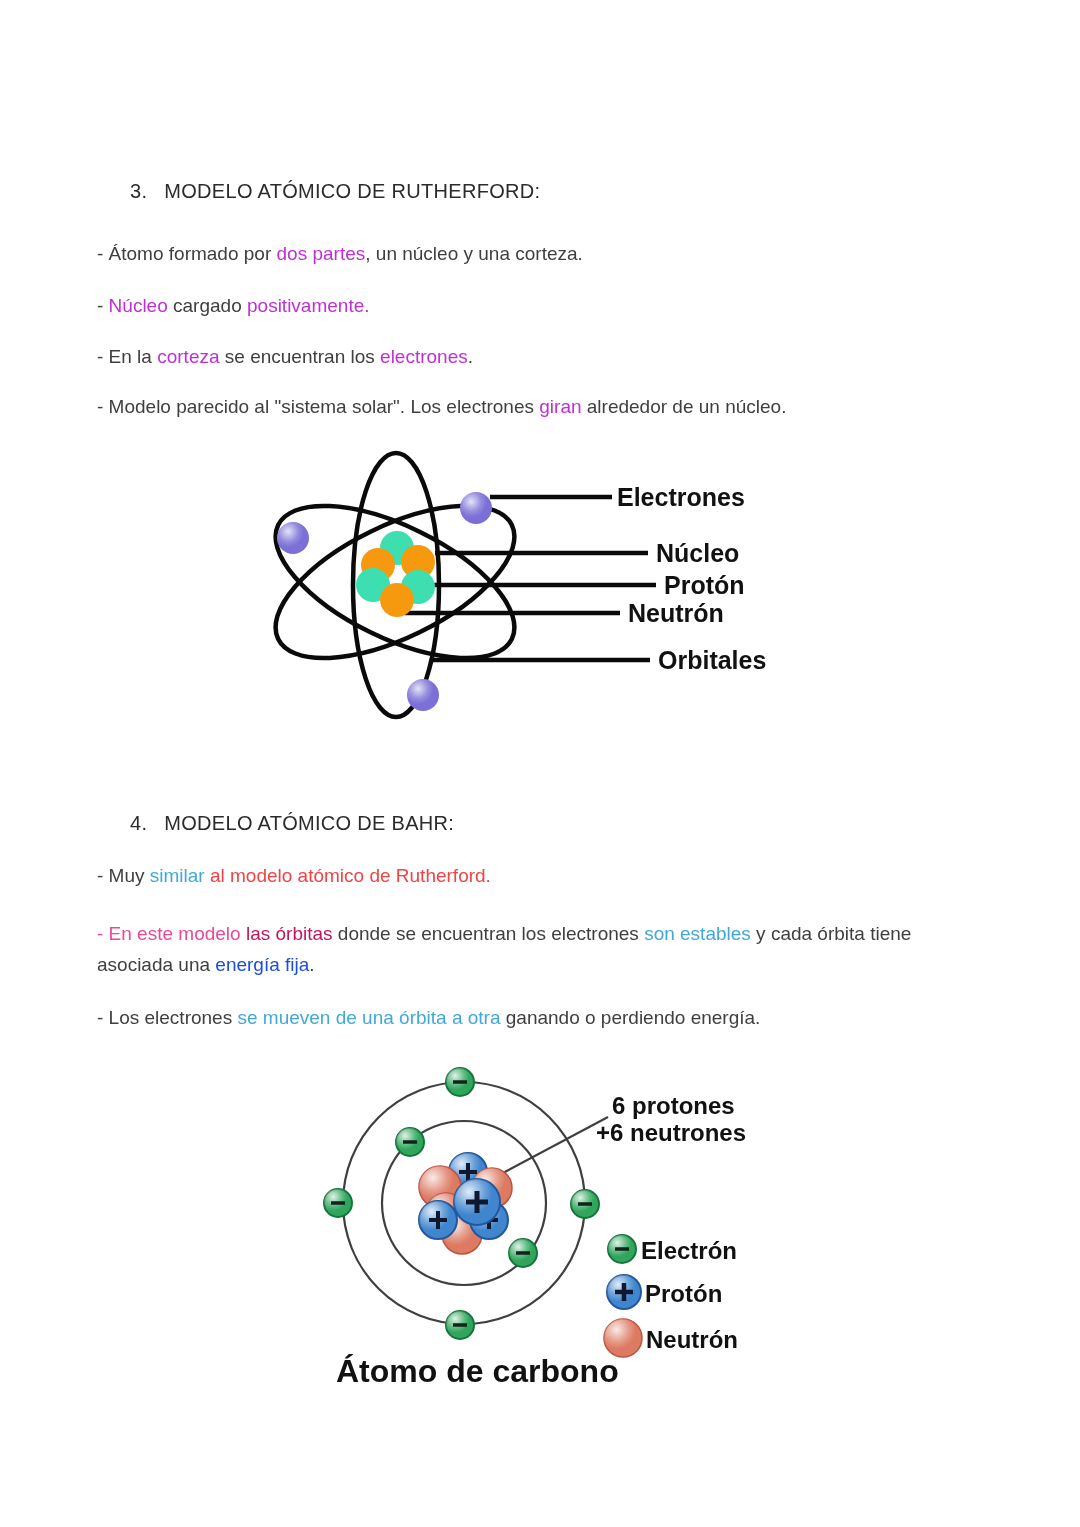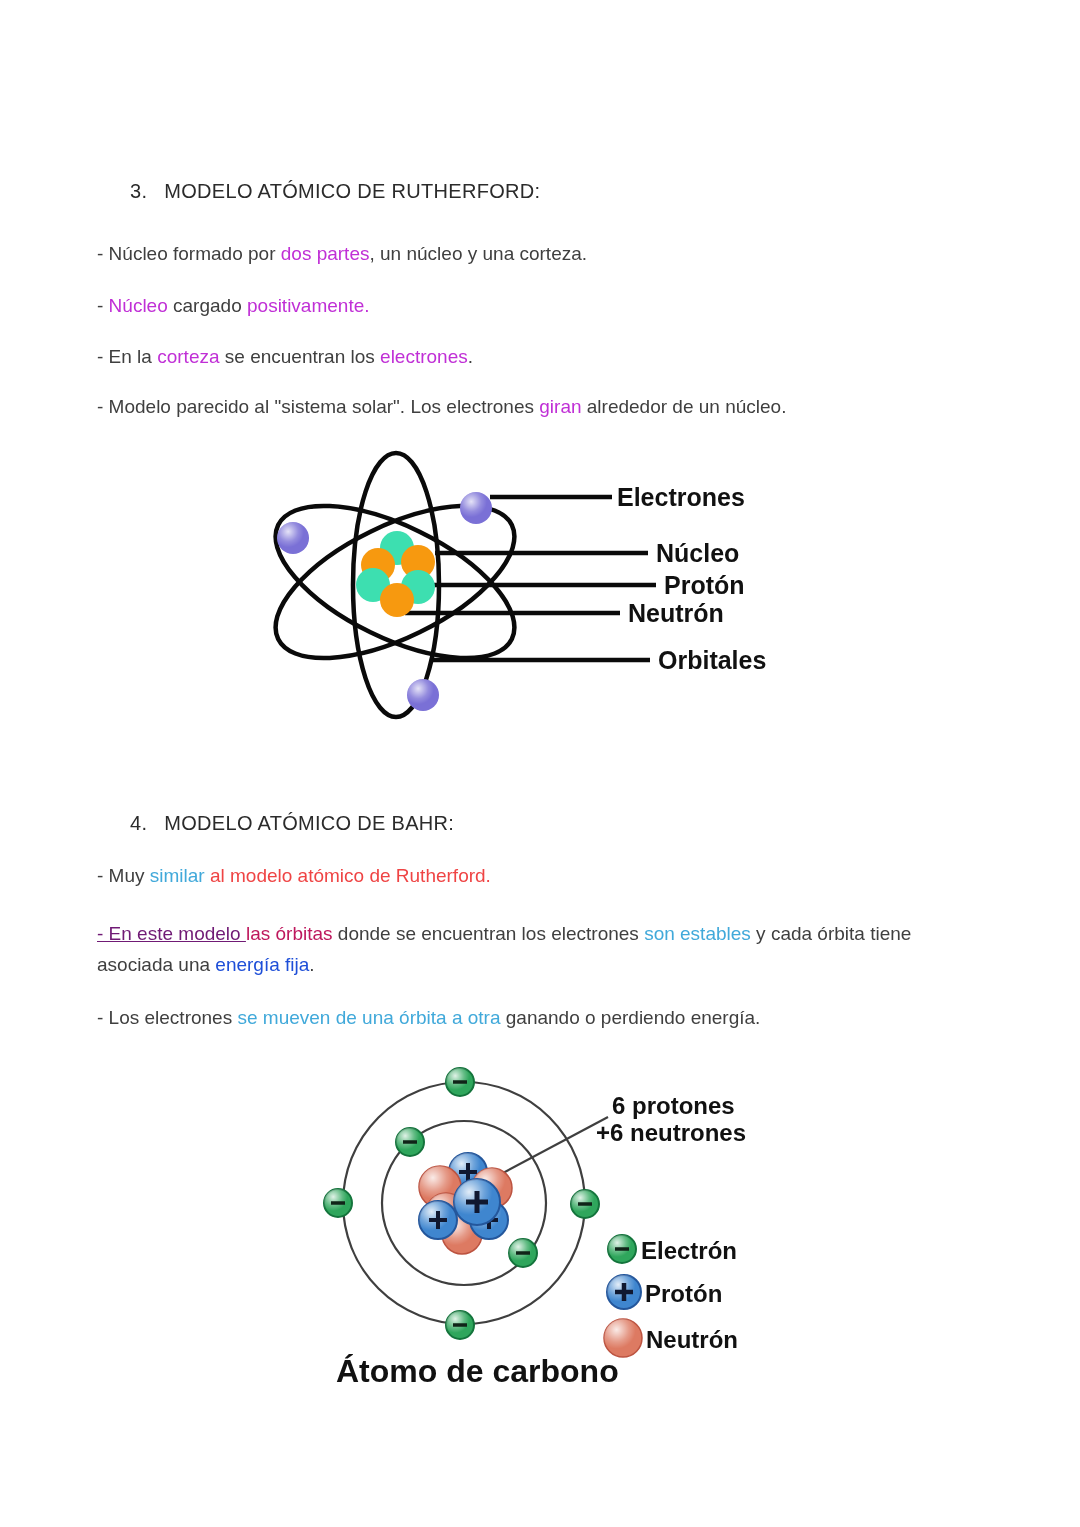--- a/index.html
+++ b/index.html
@@ -15,21 +15,21 @@
   .legend-label{font-weight:bold;font-size:24px;}
 </style>
 </head>
 <body>
 
 <div class="abs heading" style="left:130px;top:180px">
   <span>3.</span>
   <span>MODELO ATÓMICO DE RUTHERFORD:</span>
 </div>
 
-<div class="abs bullet" style="left:97px;top:238px"><span style="color: rgb(63, 63, 63);">- Núcleo formado por </span><span style="color: rgb(192, 47, 214);">dos partes</span><span style="color: rgb(63, 63, 63); text-align: center;">, un núcleo y una corteza.</span></div>
+<div class="abs bullet" style="left:97px;top:238px"><span style="color: rgb(63, 63, 63);">- Átomo formado por </span><span style="color: rgb(192, 47, 214);">dos partes</span><span style="color: rgb(63, 63, 63); text-align: center;">, un núcleo y una corteza.</span></div>
 <div class="abs bullet" style="left:97px;top:290px"><span style="color: rgb(63, 63, 63);">- </span><span style="color: rgb(192, 47, 214);">Núcleo</span><span style="color: rgb(63, 63, 63);"> cargado </span><span style="color: rgb(192, 47, 214);">positivamente.</span></div>
 <div class="abs bullet" style="left:97px;top:341px"><span style="color: rgb(63, 63, 63);">- En la </span><span style="color: rgb(192, 47, 214);">corteza</span><span style="color: rgb(63, 63, 63);"> se encuentran los </span><span style="color: rgb(192, 47, 214);">electrones</span><span style="color: rgb(63, 63, 63);">.</span></div>
 <div class="abs bullet" style="left:97px;top:391px"><span style="color: rgb(63, 63, 63);">- Modelo parecido al "sistema solar". Los electrones </span><span style="color: rgb(192, 47, 214);">giran</span><span style="color: rgb(63, 63, 63);"> alrededor de un núcleo.</span></div>
 
 <svg class="abs" style="left:250px;top:440px" width="560" height="300" viewBox="0 0 560 300">
   <defs>
     <radialGradient id="shineA" cx="35%" cy="30%" r="70%">
       <stop offset="0%" stop-color="#ffffff" stop-opacity="0.8"></stop>
       <stop offset="45%" stop-color="#ffffff" stop-opacity="0.2"></stop>
       <stop offset="70%" stop-color="#ffffff" stop-opacity="0"></stop>
@@ -72,21 +72,21 @@
   <text x="378" y="173" class="fig-label" dominant-baseline="central" fill="#111111">Neutrón</text>
   <text x="408" y="220" class="fig-label" dominant-baseline="central" fill="#111111">Orbitales</text>
 </svg>
 
 <div class="abs heading" style="left:130px;top:812px">
   <span>4.</span>
   <span>MODELO ATÓMICO DE BAHR:</span>
 </div>
 
 <div class="abs bullet" style="left:97px;top:860px"><span style="color: rgb(63, 63, 63);">- Muy </span><span style="color: rgb(65, 169, 218); margin-top: 36px;">similar</span><span style="color: #ef4444;"> al modelo atómico de Rutherford.</span></div>
-<div class="abs bullet" style="left:97px;top:918px"><span style="color: #701a75; text-decoration: underline;">- En este modelo </span><span style="color: #be185d;">las órbitas</span><span style="color: rgb(63, 63, 63);"> donde se encuentran los electrones </span><span style="color: rgb(65, 169, 218);">son estables</span><span style="color: rgb(63, 63, 63);"> y cada órbita tiene
+<div class="abs bullet" style="left:97px;top:918px"><span style="color: #ec4899;">- En este modelo </span><span style="color: #be185d;">las órbitas</span><span style="color: rgb(63, 63, 63);"> donde se encuentran los electrones </span><span style="color: rgb(65, 169, 218);">son estables</span><span style="color: rgb(63, 63, 63);"> y cada órbita tiene
 asociada una </span><span style="color: #1d4ed8;">energía fija</span><span style="color: rgb(63, 63, 63);">.</span></div>
 <div class="abs bullet" style="left:97px;top:1002px"><span style="color: rgb(63, 63, 63); text-align: right;">- Los electrones </span><span style="color: rgb(65, 169, 218);">se mueven de una órbita a otra</span><span style="color: rgb(63, 63, 63);"> ganando o perdiendo energía.</span></div>
 
 <svg class="abs" style="left:300px;top:1048px" width="480" height="345" viewBox="0 0 480 345">
   <defs>
     <radialGradient id="shineB" cx="33%" cy="28%" r="72%">
       <stop offset="0%" stop-color="#ffffff" stop-opacity="0.85"></stop>
       <stop offset="45%" stop-color="#ffffff" stop-opacity="0.25"></stop>
       <stop offset="70%" stop-color="#ffffff" stop-opacity="0"></stop>
     </radialGradient>

